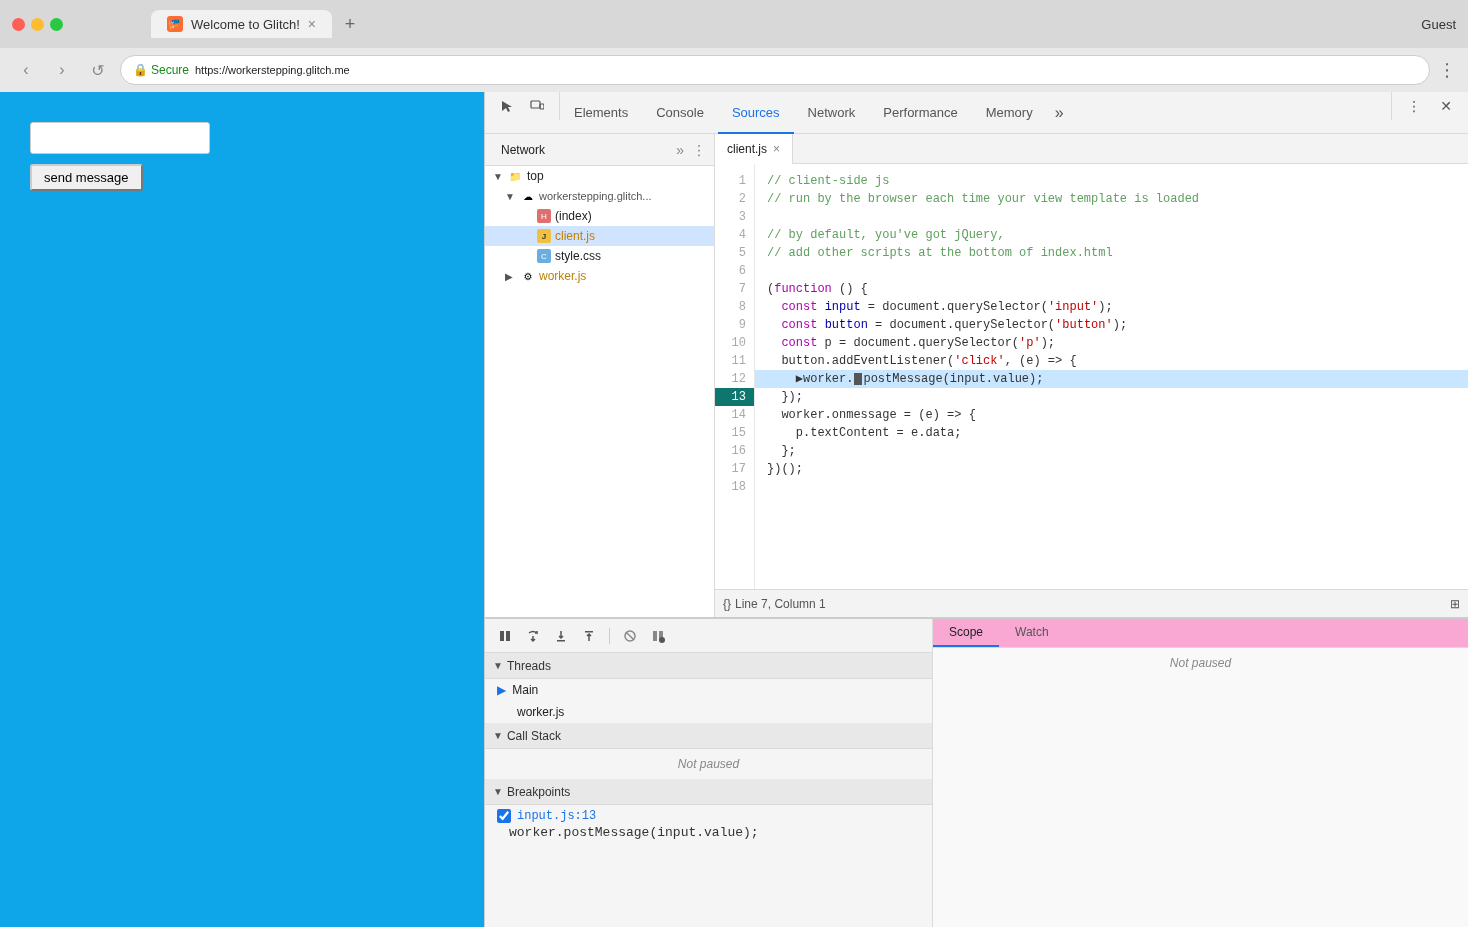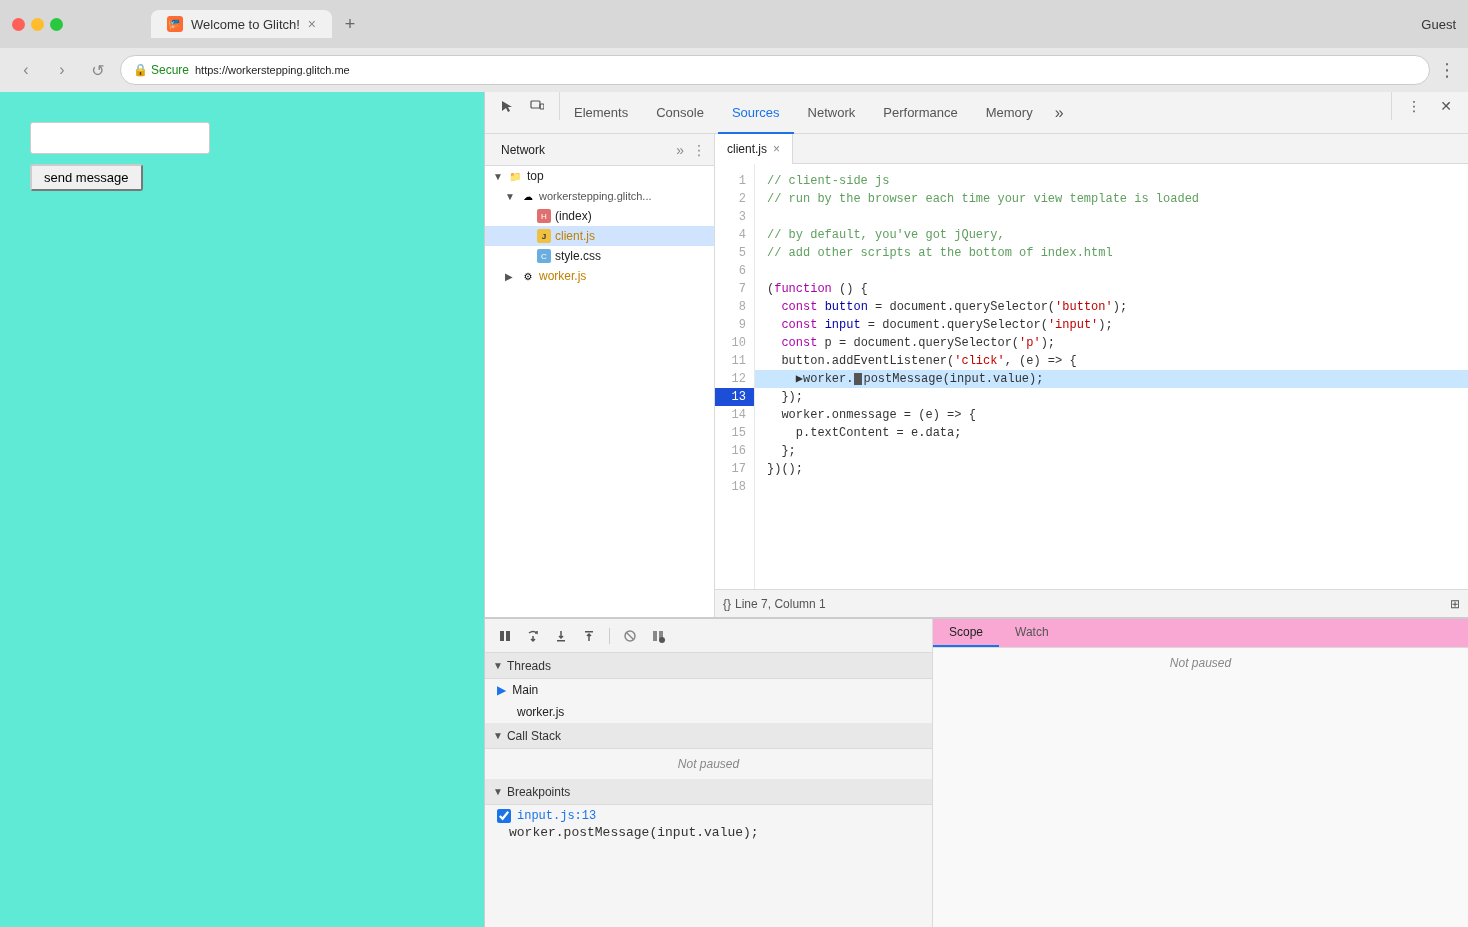--- a/index.html
+++ b/index.html
@@ -24,21 +24,21 @@
     .address-input { flex: 1; background: white; border: 1px solid #ccc; border-radius: 16px; padding: 4px 12px; font-size: 13px; display: flex; align-items: center; gap: 6px; height: 30px; }
     .secure-badge { color: #1a8a1a; font-size: 12px; font-weight: 500; display: flex; align-items: center; gap: 3px; }
     .url-text { color: #222; font-size: 11px; }
     .more-btn { color: #666; font-size: 18px; cursor: pointer; }
     .guest-text { font-size: 13px; color: #333; }
 
     
     .main-layout { display: flex; height: calc(927px - 48px - 44px); }
 
     
-    .page-content { width: 484px; background: #5eead4; display: flex; flex-direction: column; align-items: flex-start; padding: 30px; }
+    .page-content { width: 484px; background: #0ea5e9; display: flex; flex-direction: column; align-items: flex-start; padding: 30px; }
     .message-input { width: 180px; height: 32px; border: 1px solid #ccc; border-radius: 3px; }
     .send-button { margin-top: 10px; padding: 4px 12px; background: #f0f0f0; border: 2px outset #ccc; border-radius: 3px; font-size: 13px; cursor: pointer; }
 
     
     .devtools { flex: 1; background: #f5f5f5; display: flex; flex-direction: column; border-left: 1px solid #ccc; }
 
     
     .devtools-header { display: flex; align-items: flex-start; background: #f3f3f3; border-bottom: 1px solid #dadada; height: 42px; }
     .devtools-icons { display: flex; align-items: center; padding: 0 8px; gap: 2px; border-right: 1px solid #dadada; }
     .dt-icon-btn { width: 28px; height: 28px; display: flex; align-items: center; justify-content: center; color: #555; cursor: pointer; border-radius: 3px; font-size: 14px; }
@@ -75,21 +75,21 @@
     
     .code-editor { flex: 1; background: white; display: flex; flex-direction: column; }
     .editor-tabs { display: flex; align-items: center; border-bottom: 1px solid #dadada; background: #f3f3f3; height: 30px; }
     .editor-tab { display: flex; align-items: center; padding: 0 12px; font-size: 12px; color: #555; cursor: pointer; height: 30px; gap: 6px; border-right: 1px solid #dadada; background: white; }
     .editor-tab .tab-name { color: #222; }
     .editor-tab-close { color: #888; font-size: 12px; cursor: pointer; }
 
     .code-content { flex: 1; overflow: auto; display: flex; background: white; }
     .line-numbers { padding: 8px 0; background: white; border-right: 1px solid #e8e8e8; min-width: 40px; text-align: right; }
     .line-num { height: 18px; padding: 0 8px; font-size: 12px; color: #aaa; font-family: 'Courier New', monospace; line-height: 18px; }
-    .line-num.active { background: #1d4ed8; color: white; text-align: right; }
+    .line-num.active { background: #0f766e; color: white; text-align: right; }
     .code-lines { padding: 8px 0; flex: 1; }
     .code-line { height: 18px; padding: 0 12px; font-size: 12px; font-family: 'Courier New', monospace; line-height: 18px; white-space: pre; color: #333; }
     .code-line.highlighted { background: #c8e6ff; }
 
     
     .c-comment { color: #60a060; }
     .c-keyword { color: #aa00aa; }
     .c-string { color: #c00000; }
     .c-var { color: #0000aa; }
     .c-plain { color: #333; }
@@ -290,22 +290,22 @@
               <div class="line-num">18</div>
             </div>
             <div class="code-lines">
               <div class="code-line"><span class="c-comment">// client-side js</span></div>
               <div class="code-line"><span class="c-comment">// run by the browser each time your view template is loaded</span></div>
               <div class="code-line">&nbsp;</div>
               <div class="code-line"><span class="c-comment">// by default, you've got jQuery,</span></div>
               <div class="code-line"><span class="c-comment">// add other scripts at the bottom of index.html</span></div>
               <div class="code-line">&nbsp;</div>
               <div class="code-line"><span class="c-plain">(</span><span class="c-keyword">function</span><span class="c-plain"> () {</span></div>
+              <div class="code-line"><span class="c-plain">  </span><span class="c-keyword">const</span><span class="c-plain"> </span><span class="c-var">input</span><span class="c-plain"> = document.querySelector(</span><span class="c-string">'input'</span><span class="c-plain">);</span></div>
               <div class="code-line"><span class="c-plain">  </span><span class="c-keyword">const</span><span class="c-plain"> </span><span class="c-var">button</span><span class="c-plain"> = document.querySelector(</span><span class="c-string">'button'</span><span class="c-plain">);</span></div>
-              <div class="code-line"><span class="c-plain">  </span><span class="c-keyword">const</span><span class="c-plain"> </span><span class="c-var">input</span><span class="c-plain"> = document.querySelector(</span><span class="c-string">'input'</span><span class="c-plain">);</span></div>
               <div class="code-line"><span class="c-plain">  </span><span class="c-keyword">const</span><span class="c-plain"> p = document.querySelector(</span><span class="c-string">'p'</span><span class="c-plain">);</span></div>
               <div class="code-line"><span class="c-plain">  button.addEventListener(</span><span class="c-string">'click'</span><span class="c-plain">, (e) =&gt; {</span></div>
               <div class="code-line highlighted"><span class="c-plain">    ▶worker.</span><span style="display:inline-block;width:8px;height:12px;background:#555;vertical-align:middle;margin:0 1px;"></span><span class="c-plain">postMessage(input.value);</span></div>
               <div class="code-line"><span class="c-plain">  });</span></div>
               <div class="code-line"><span class="c-plain">  worker.onmessage = (e) =&gt; {</span></div>
               <div class="code-line"><span class="c-plain">    p.textContent = e.data;</span></div>
               <div class="code-line"><span class="c-plain">  };</span></div>
               <div class="code-line"><span class="c-plain">})();</span></div>
             </div>
           </div>

